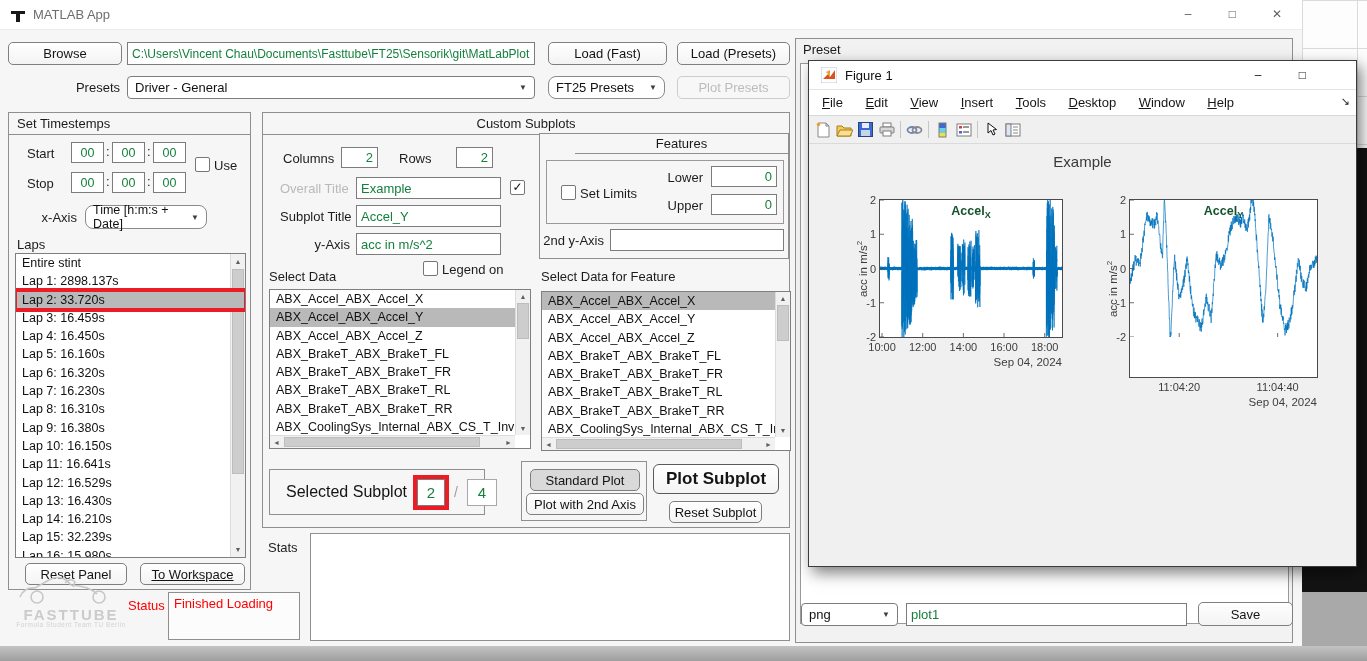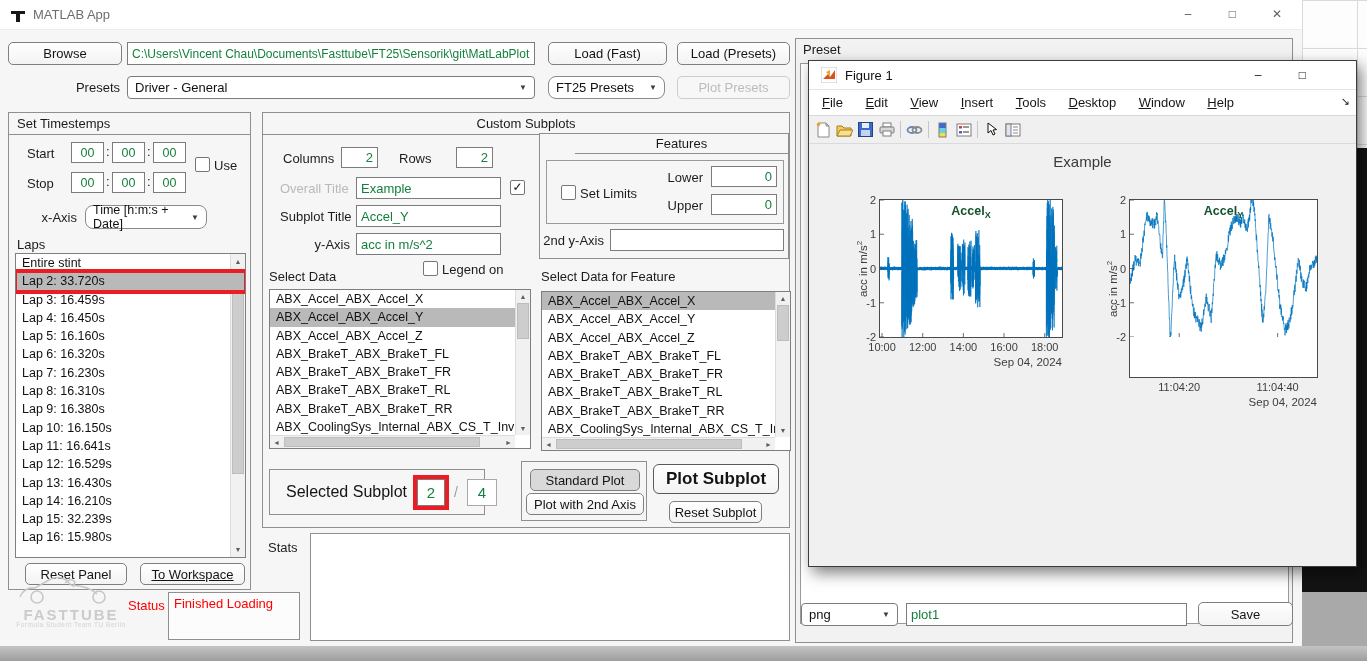--- a/index.html
+++ b/index.html
@@ -107,20 +107,21 @@
         <span class="arr">▼</span>
       </div>
       <div class="lbl" style="left:8px;top:124px;">Laps</div>
       <div class="listbox" style="left:6px;top:140px;width:231px;height:305px;">
         <div class="vsb" style="bottom:0;">
           <span class="sbarrow" style="top:4px;">▲</span>
           <span class="sbthumb" style="left:1px;right:1px;top:15px;height:205px;"></span>
           <span class="sbarrow" style="bottom:4px;">▼</span>
         </div>
       <div class="list-item">Entire stint</div>
+          <div class="list-item">Lap 1: 2898.137s</div>
           <div class="list-item selected annotated">Lap 2: 33.720s</div>
           <div class="list-item">Lap 3: 16.459s</div>
           <div class="list-item">Lap 4: 16.450s</div>
           <div class="list-item">Lap 5: 16.160s</div>
           <div class="list-item">Lap 6: 16.320s</div>
           <div class="list-item">Lap 7: 16.230s</div>
           <div class="list-item">Lap 8: 16.310s</div>
           <div class="list-item">Lap 9: 16.380s</div>
           <div class="list-item">Lap 10: 16.150s</div>
           <div class="list-item">Lap 11: 16.641s</div>

